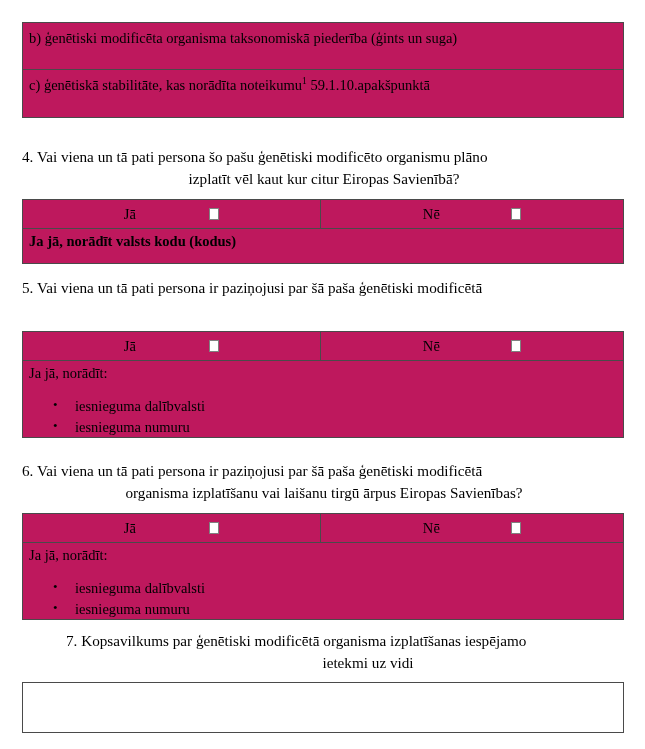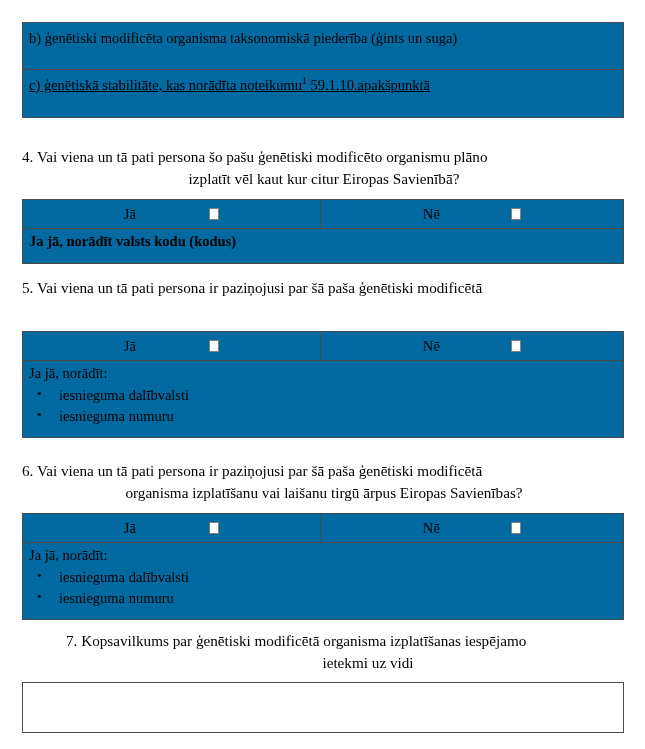--- a/index.html
+++ b/index.html
@@ -23,27 +23,27 @@
     height: 749px;
   }
 
   
   .tbl {
     position: absolute;
     left: 22px;
     width: 602px;
     border: 1.4px solid #4a4a4a;
     box-sizing: border-box;
-    background: #0369a1;
+    background: #be185d;
   }
   .tbl-row {
     border-bottom: 1.4px solid #4a4a4a;
     box-sizing: border-box;
   }
-  .tbl-row.last { border-bottom: none; text-decoration: underline; }
+  .tbl-row.last { border-bottom: none; }
 
   .cell-text {
     font-size: 14.5px;
     line-height: 1.25;
     padding: 4px 6px 3px 6px;
   }
 
   
   .infobox-row {
     height: 47px;
@@ -90,21 +90,21 @@
 
   
   .note-cell {
     font-size: 14.5px;
     line-height: 1.05;
     padding: 4px 6px 4px 6px;
   }
   .note-line { padding: 1px 0 2px 0; }
 
   ul.bullets {
-    margin: 0;
+    margin: 16px;
     padding: 0;
     list-style: none;
   }
   ul.bullets li {
     position: relative;
     padding-left: 30px;
     margin: 5px 0 0 0;
     font-size: 14.5px;
     line-height: 1.1;
   }

